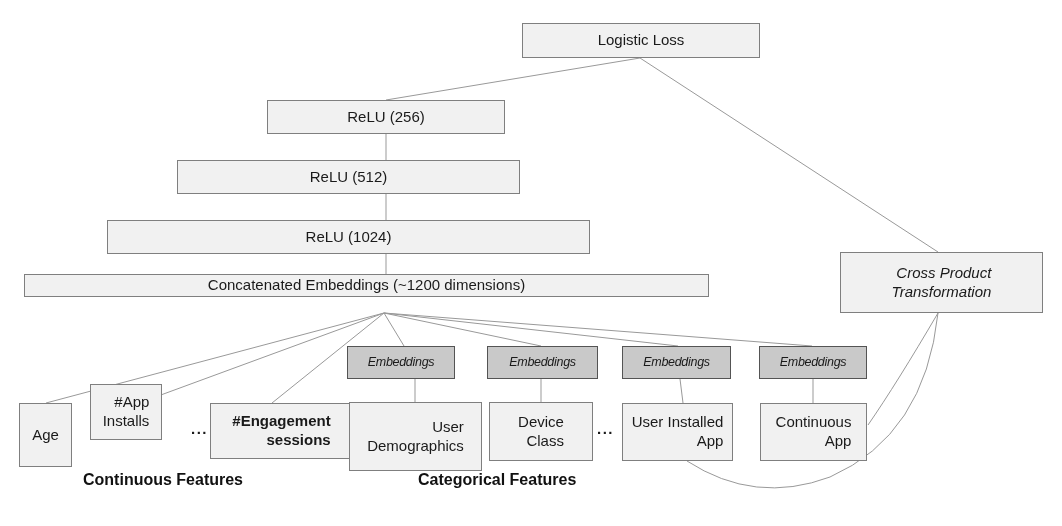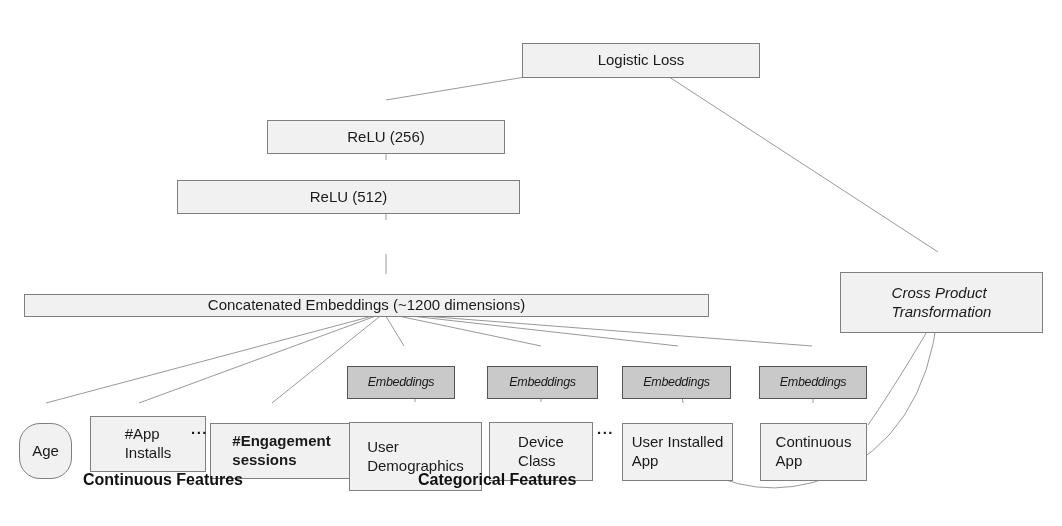--- a/index.html
+++ b/index.html
@@ -28,24 +28,23 @@
     stroke-width: 1;
     fill: none;
   }
   .node {
     position: absolute;
     z-index: 1;
     box-sizing: border-box;
     display: flex;
     align-items: center;
     justify-content: center;
-    text-align: left;
+    text-align: right;
     white-space: pre-line;
     line-height: 1.25;
-    margin-top: 20px;
   }
   .node.light {
     background: #f1f1f1;
     border: 1.5px solid #7f7f7f;
     font-size: 15px;
   }
   .node.emb {
     background: #c9c9c9;
     border: 1.5px solid #545454;
     font-size: 12.5px;
@@ -99,37 +98,38 @@
     <path d="M 938,313 Q 897,383 868,425"></path>
     <path d="M 687,461 Q 755,505 830,477 Q 925,435 938,313"></path>
   </svg>
 
   <div class="node light" style="left:522px; top:23px; width:238px; height:35px;">Logistic Loss</div>
 
   <div class="node light" style="left:267px; top:100px; width:238px; height:34px;">ReLU (256)</div>
 
   <div class="node light" style="left:177px; top:160px; width:343px; height:34px;">ReLU (512)</div>
 
+  <div class="node light" style="left:107px; top:220px; width:483px; height:34px;">ReLU (1024)</div>
 
   <div class="node light" style="left:24px; top:274px; width:685px; height:23px;">Concatenated Embeddings (~1200 dimensions)</div>
 
   <div class="node light" style="left:840px; top:252px; width:203px; height:61px;font-style:italic;">Cross Product
 Transformation</div>
 
   <div class="node emb" style="left:347px; top:346px; width:108px; height:33px;">Embeddings</div>
 
   <div class="node emb" style="left:487px; top:346px; width:111px; height:33px;">Embeddings</div>
 
   <div class="node emb" style="left:622px; top:346px; width:109px; height:33px;">Embeddings</div>
 
   <div class="node emb" style="left:759px; top:346px; width:108px; height:33px;">Embeddings</div>
 
-  <div class="node light" style="left:19px; top:403px; width:53px; height:56px;border-radius:21px;">Age</div>
+  <div class="node light" style="left:19px; top:403px; width:53px; height:64px;">Age</div>
 
-  <div class="node light" style="left:90px; top:396px; width:116px; height:56px;">#App
+  <div class="node light" style="left:90px; top:384px; width:72px; height:56px;">#App
 Installs</div>
 
   <div class="dots" style="left:191px; top:420px;">...</div>
 
   <div class="node light" style="left:210px; top:403px; width:143px; height:56px;font-weight:bold;">#Engagement
 sessions</div>
 
   <div class="node light" style="left:349px; top:402px; width:133px; height:69px;">User
 Demographics</div>
 

